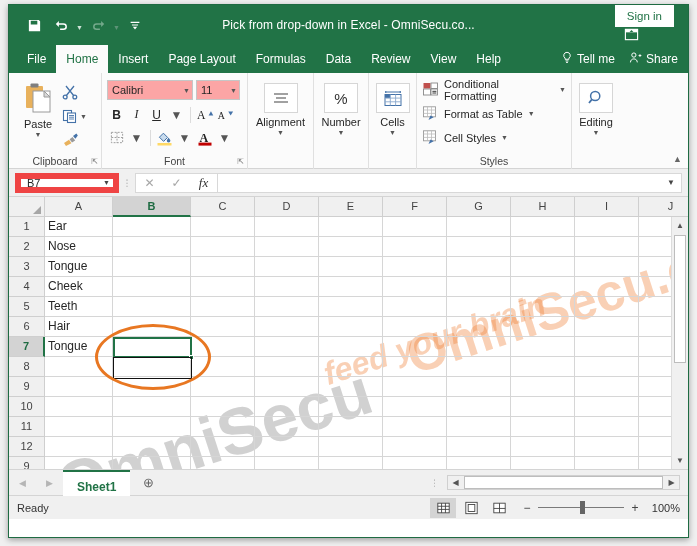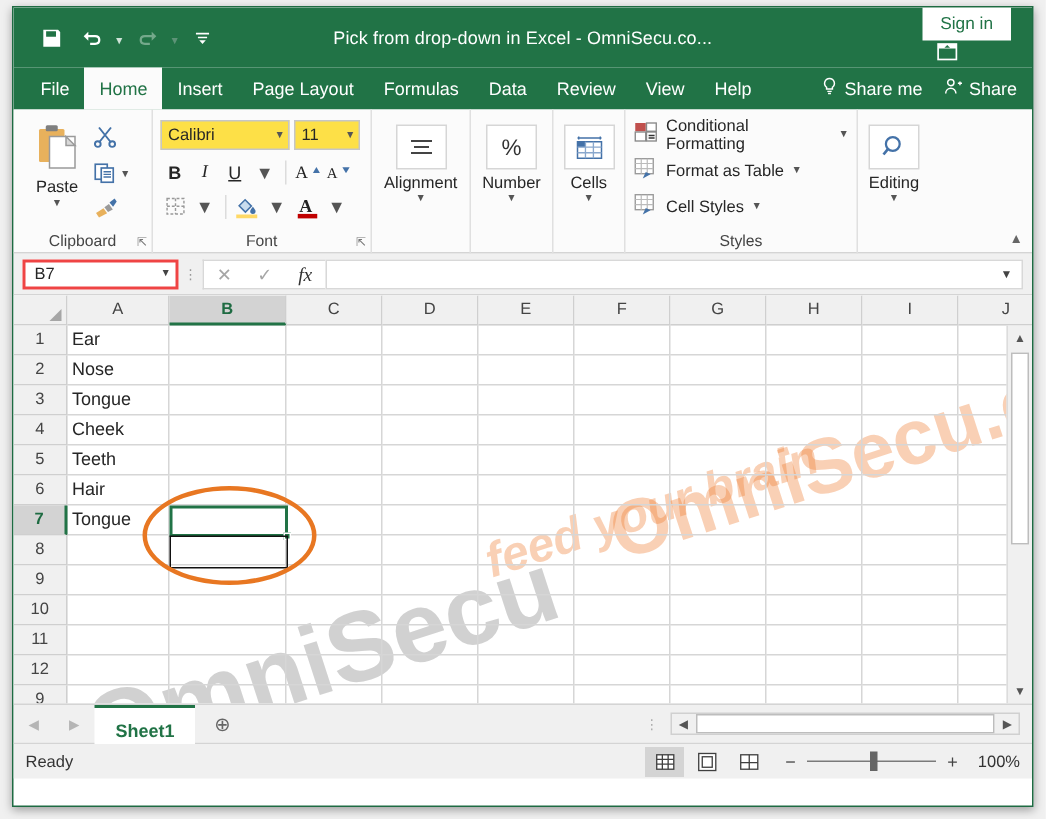--- a/index.html
+++ b/index.html
@@ -67,21 +67,21 @@
   .paste-btn { width:48px; display:flex; flex-direction:column; align-items:center; padding-top:6px;}
   .paste-label { font-size:11px; color:#262626; margin-top:2px;}
   .paste-caret { font-size:7px; color:#555; margin-top:1px;}
   .clip-small { display:flex; flex-direction:column; justify-content:flex-start; padding-top:7px; gap:5px;}
   .clip-row { display:flex; align-items:center; height:19px; gap:2px;}
   .caret { font-size:7px; color:#555; }
 
   
   .g-font { width:146px; }
   .font-row1 { display:flex; gap:3px; padding-top:4px;}
-  .combo { border:1px solid #c6c6c6; background:#fde047; height:20px; display:flex; align-items:center;
+  .combo { border:1px solid #c6c6c6; background:#fca5a5; height:20px; display:flex; align-items:center;
      padding:0 2px 0 4px; font-size:11px; }
   .combo .cv { flex:1; overflow:hidden; white-space:nowrap;}
   .combo .cc { font-size:7px; color:#555; padding-left:3px;}
   .font-name { width:86px; }
   .font-size { width:44px; }
   .font-row2 { display:flex; align-items:center; gap:1px; padding-top:5px; }
   .fbtn { width:19px; height:19px; display:flex;align-items:center;justify-content:center; font-size:12px;}
   .vsep { width:1px; height:16px; background:#dcdcdc; margin:0 3px;}
   .font-row3 { display:flex; align-items:center; gap:1px; padding-top:4px;}
 
@@ -99,21 +99,21 @@
   .style-row { display:flex; align-items:center; gap:5px; height:21px; margin-top:3px; font-size:11px;}
 
   
   .g-cells { width:48px; }
   .g-edit { width:48px; border-right:none;}
   .collapse { position:absolute; right:6px; bottom:4px; font-size:9px; color:#666; }
 
   
   .fbar { height:28px; background:#f0f0f0; display:flex; align-items:center; padding:0 6px;
           border-bottom:1px solid #d4d4d4; }
-  .namebox { width:104px; height:20px; background:#fff; border:2px solid #ef4444;
+  .namebox { width:104px; height:20px; background:#fff; border:6px solid #ef4444;
      display:flex; align-items:center; padding:0 3px 0 6px; font-size:11px;}
   .namebox .nv { flex:1; }
   .nb-caret { font-size:7px; color:#444;}
   .fb-dots { width:16px; text-align:center; color:#999; font-size:9px; letter-spacing:0; }
   .fb-btns { display:flex; align-items:center; height:20px; border:1px solid #d8d8d8; border-right:none;
      background:#fff;}
   .fb-btn { width:27px; height:18px; display:flex;align-items:center;justify-content:center;
      font-size:12px; color:#a6a6a6;}
   .fb-btn.fx { color:#333; font-style:italic; font-family:"Liberation Serif",serif; font-size:13px;}
   .fb-input { flex:1; height:20px; background:#fff; border:1px solid #d8d8d8;
@@ -247,21 +247,21 @@
     <div class="tab">View</div>
     <div class="tab">Help</div>
     <div class="tab-right">
       <div class="tellme">
         <span>
           <svg width="12" height="13" viewBox="0 0 14 16">
               <path fill="none" stroke="#fff" stroke-width="1.2" d="M7 1.6a4 4 0 0 0-2.4 7.2v1.4h4.8V8.8A4 4 0 0 0 7 1.6z"></path>
               <path stroke="#fff" stroke-width="1.2" d="M5.2 12.2h3.6M5.8 14h2.4"></path>
             </svg>
         </span>
-        <span>Share me</span>
+        <span>Tell me</span>
       </div>
       <div class="share">
         <span>
           <svg width="13" height="13" viewBox="0 0 16 16">
               <circle cx="6" cy="5" r="2.6" fill="none" stroke="#fff" stroke-width="1.2"></circle>
               <path fill="none" stroke="#fff" stroke-width="1.2" d="M1.8 14c0-2.6 1.9-4.3 4.2-4.3s4.2 1.7 4.2 4.3"></path>
               <path stroke="#fff" stroke-width="1.2" d="M11.8 5.6h3.4M13.5 4v3.2"></path>
             </svg>
         </span>
         <span>Share</span>

